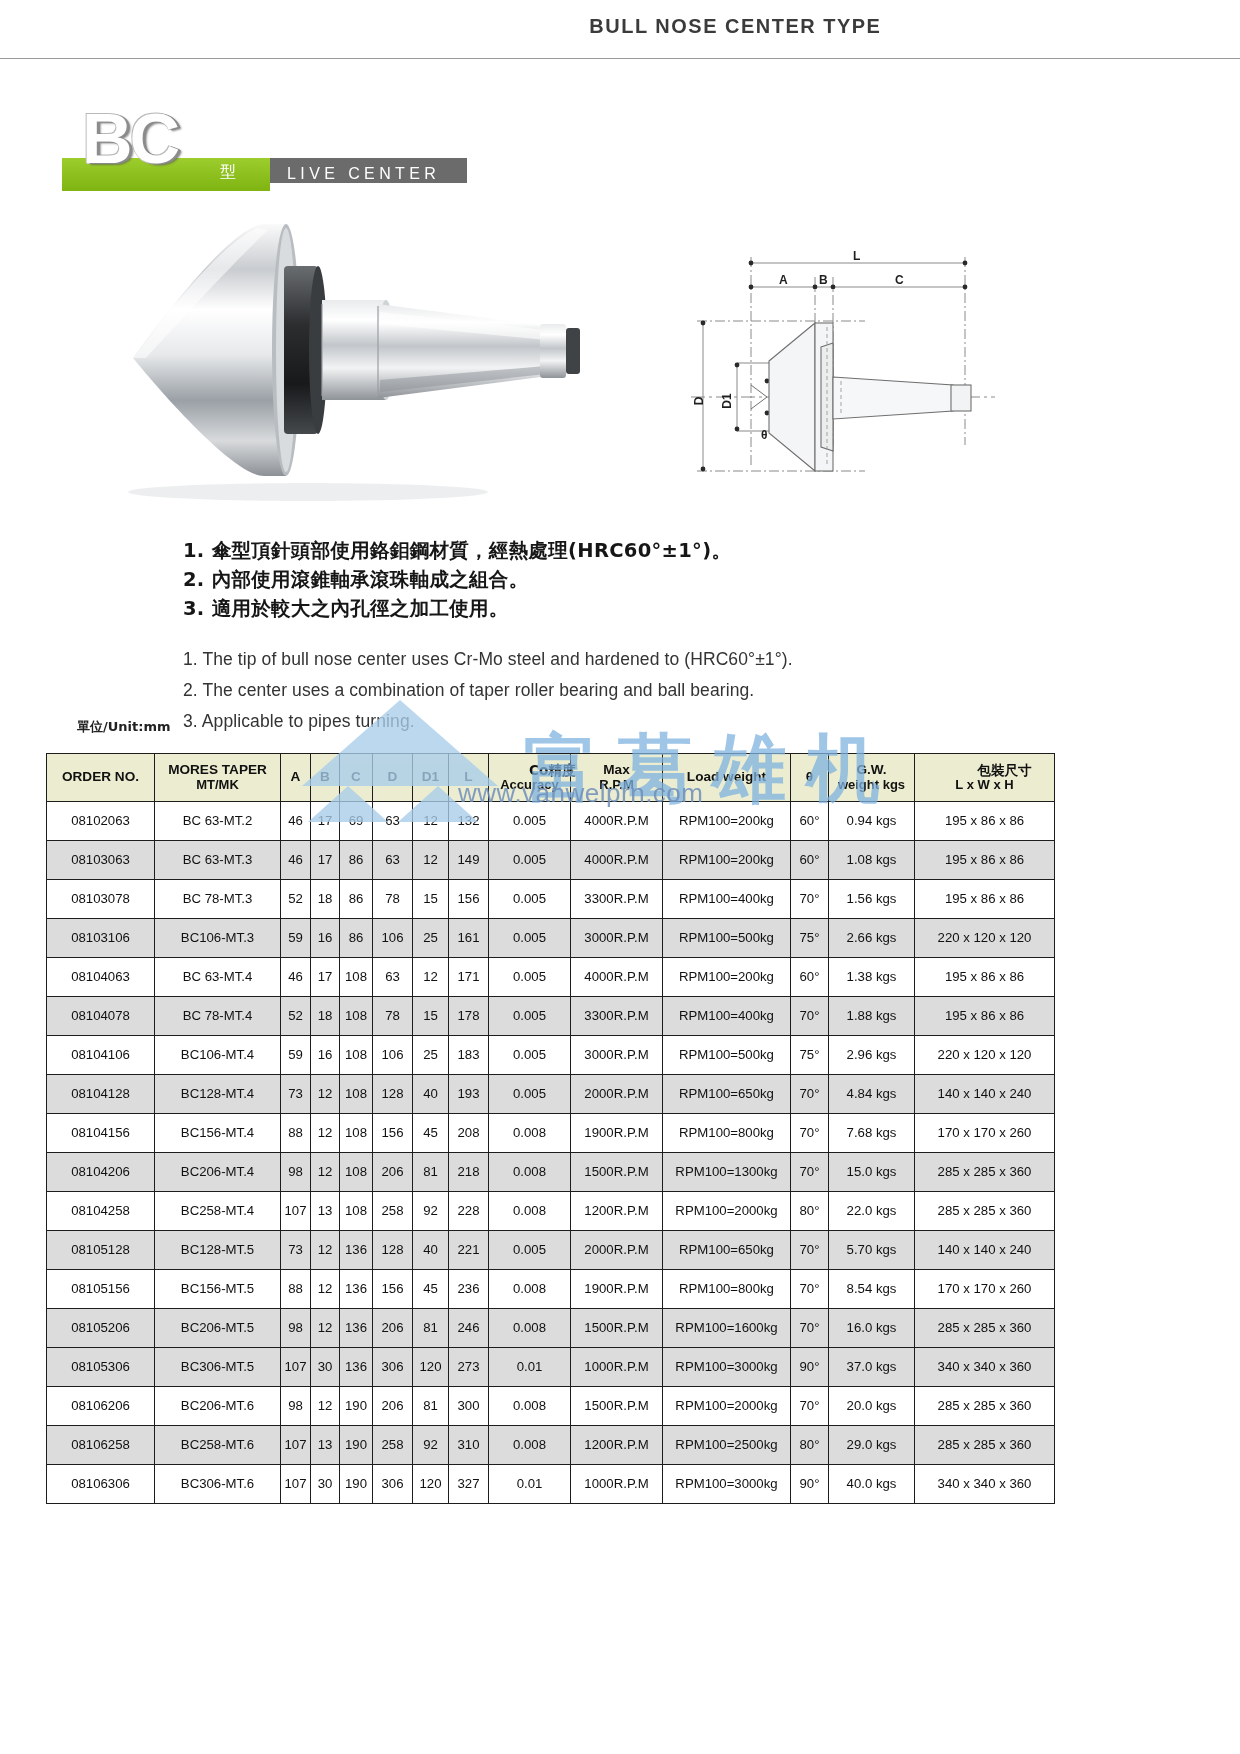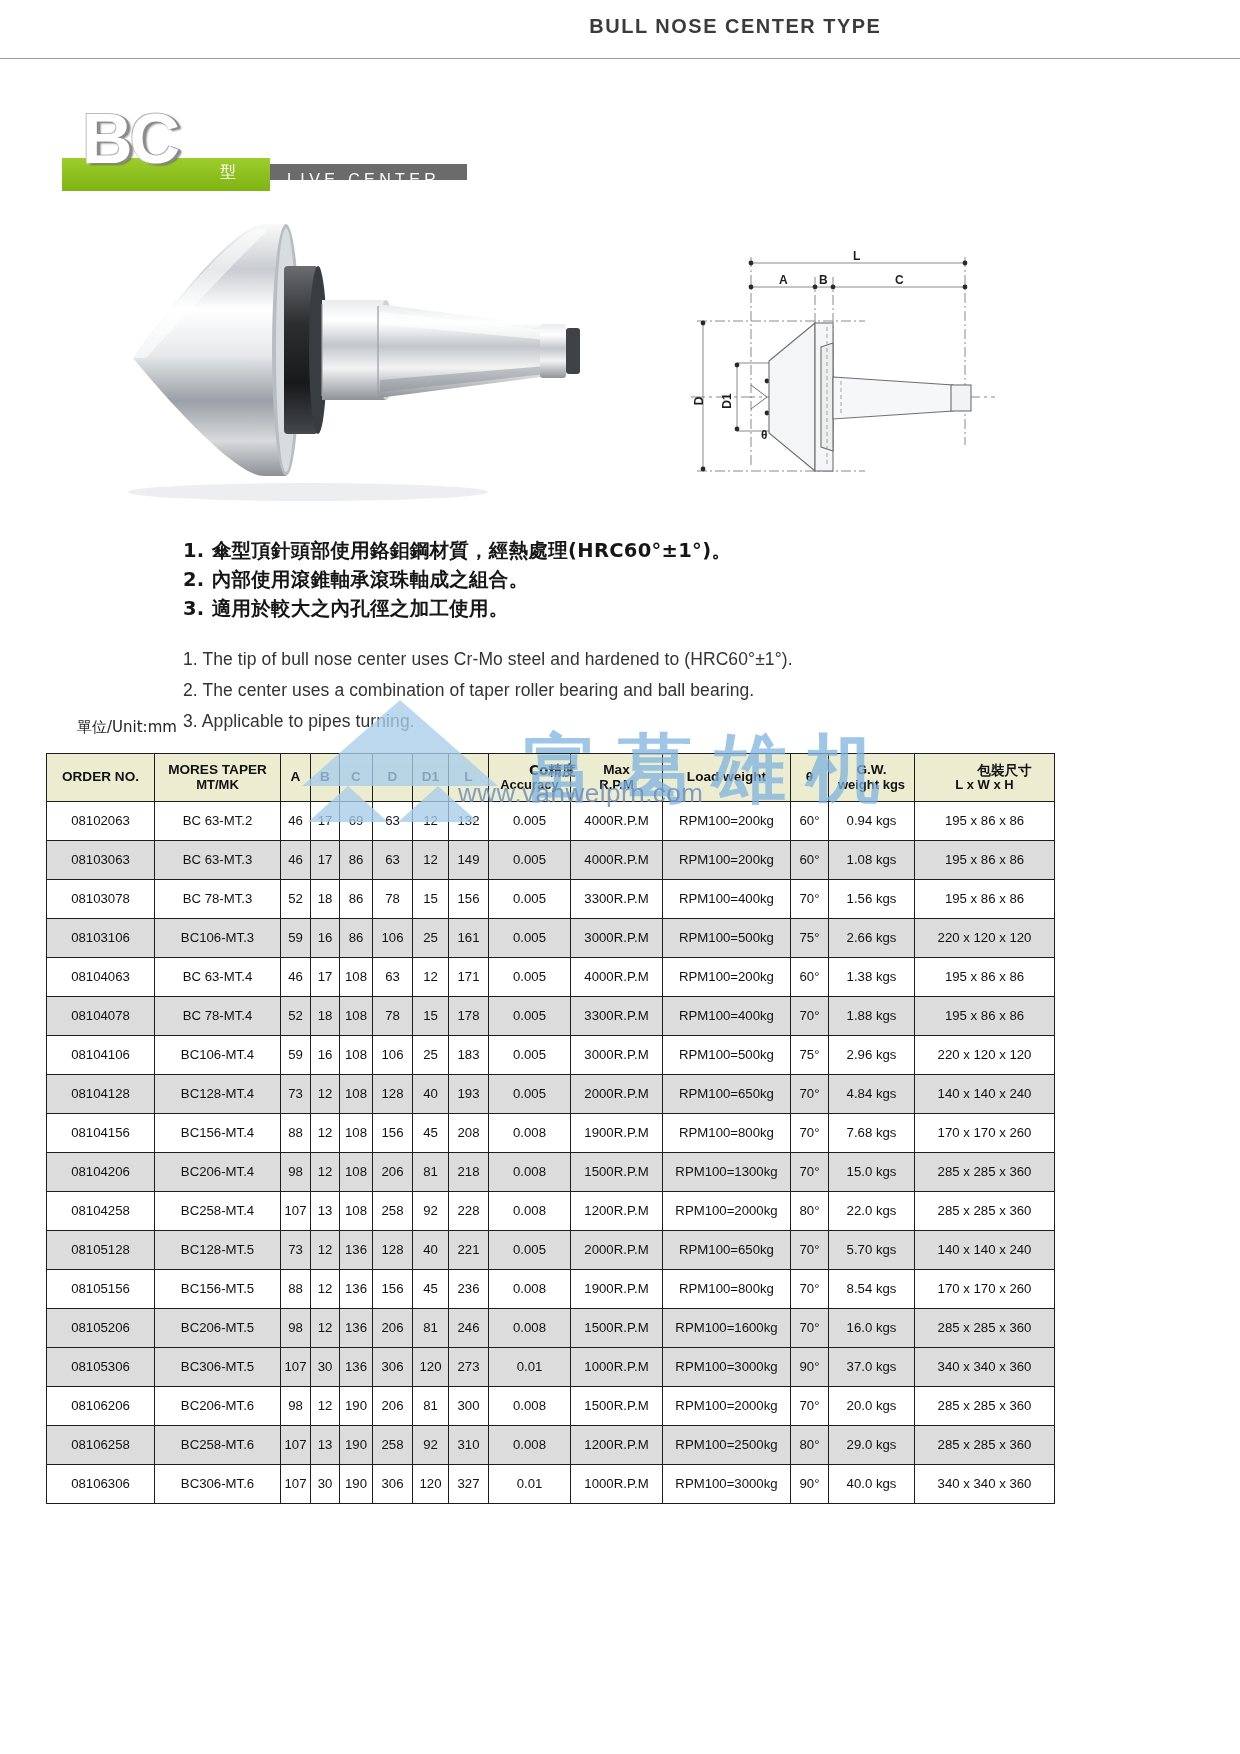--- a/index.html
+++ b/index.html
@@ -45,22 +45,22 @@
   .bar-green2{
     position:absolute;left:0px;top:62px;width:208px;height:33px;
     background:linear-gradient(#9ccd2d,#7fb412);z-index:1;
   }
   .logo-kata{
     position:absolute;left:158px;top:66px;
     font-size:16px;color:#ffffff;z-index:4;
     font-family:"DejaVu Sans",sans-serif;
   }
   .bar-gray{
-    position:absolute;left:208px;top:62px;width:197px;height:16px;
-    background:#6b6b6b;z-index:1;margin-top:6px;
+    position:absolute;left:208px;top:62px;width:197px;height:25px;
+    background:#6b6b6b;z-index:1;
   }
   .bar-gray .lc-text{
     position:absolute;left:17px;top:7px;
     color:#ffffff;font-size:16px;letter-spacing:4.4px;font-weight:400;
     white-space:nowrap;
   }
 
   
   .photo{position:absolute;left:78px;top:208px;width:520px;height:300px;}
 
@@ -76,21 +76,21 @@
   }
   .notes .en{
     font-size:17.5px;line-height:31px;color:#333;font-weight:400;
     letter-spacing:.1px;
   }
   .notes .en-block{margin-top:21px;}
 
   
   .unit-label{
     position:absolute;left:77px;top:718px;
-    font-size:15px;color:#222;font-weight:400;
+    font-size:13px;color:#222;font-weight:700;
     font-family:"DejaVu Sans","Liberation Sans",sans-serif;
   }
 
   
   .watermark{
     position:absolute;left:288px;top:690px;width:620px;height:230px;
     z-index:5;pointer-events:none;
   }
   .wm-text{
     position:absolute;left:170px;top:88px;

